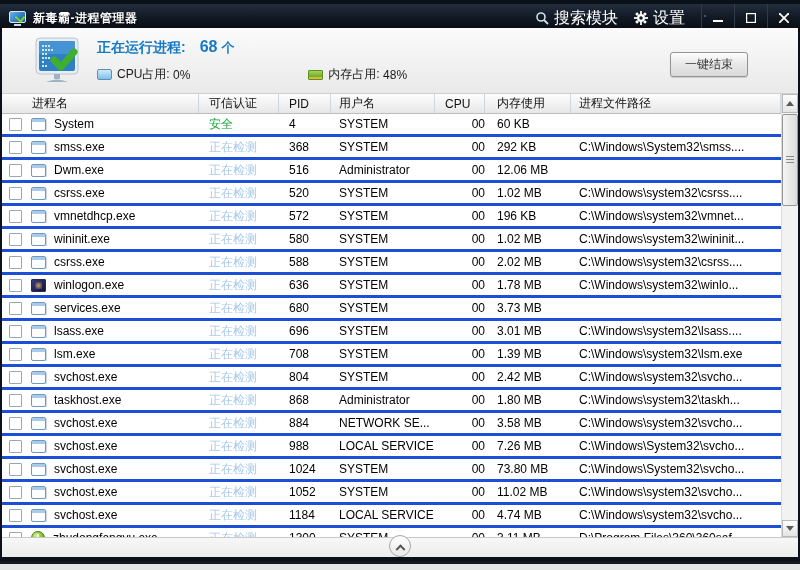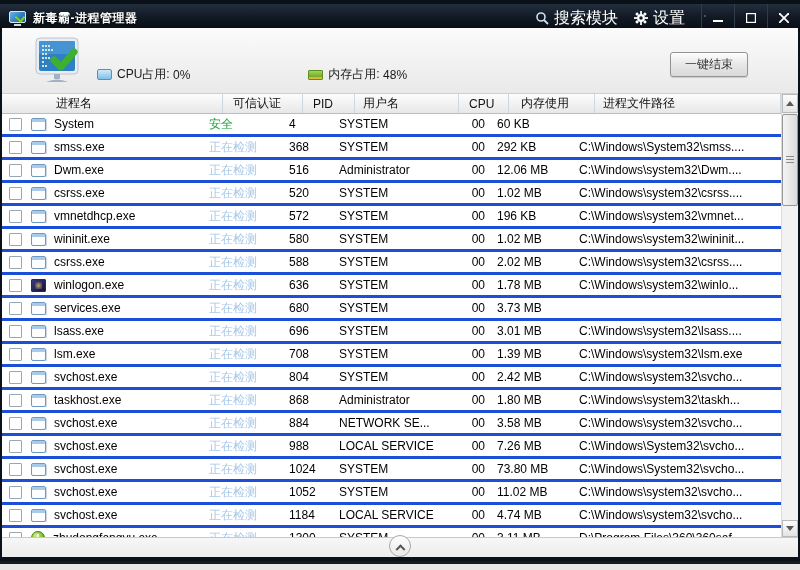--- a/index.html
+++ b/index.html
@@ -60,21 +60,21 @@
   .rows { flex:1; overflow:hidden; margin-right:17px; }
   .trow { display:flex; height:23px; align-items:center; border-bottom:3px solid #1d4ed8; font-size:12px; color:#000; background:#fff; }
   .cell { overflow:hidden; white-space:nowrap; }
   .c-name { flex:0 0 197px; display:flex; align-items:center; }
   .c-trust { flex:0 0 80px; padding-left:10px; }
   .c-pid { flex:0 0 52px; padding-left:10px; }
   .c-user { flex:0 0 104px; padding-left:8px; }
   .c-cpu { flex:0 0 50px; padding-left:10px;text-align:right; }
   .c-mem { flex:0 0 86px; padding-left:12px; }
   .c-path { flex:1; padding-left:8px; }
-  .thead .c-name { padding-left:30px;margin-left:24px; }
+  .thead .c-name { padding-left:30px; }
   .trust-safe { color:#18a438; }
   .trust-checking { color:#a7c8e8; }
   .checkbox { width:13px; height:13px; border:1px solid #97a7b4; background:#fff; border-radius:1px; margin-left:7px; flex:none; }
   .picon { width:15px; height:13px; margin-left:9px; margin-right:8px; flex:none; position:relative; }
   .icon-window { border:1px solid #6f98c2; border-radius:2px; background:#fdfdfd; box-shadow:1px 1px 1px rgba(120,150,180,.4); }
   .icon-window::before { content:''; position:absolute; top:0; left:0; right:0; height:3px; background:#a9cbe9; }
   .icon-winlogon { border:1px solid #2b2b45; border-radius:1px; background:linear-gradient(135deg,#3a3a7a,#141434); }
   .icon-winlogon::before { content:''; position:absolute; inset:2px 3px; background:radial-gradient(circle,#c9a43c 0%,#3a3a7a 80%); }
   .icon-shield360 { border-radius:50%; border:1px solid #3c7a12; background:radial-gradient(circle at 35% 30%,#d8ee8e 0%,#8cc63f 45%,#3f9414 100%); width:14px; height:14px; }
   .icon-shield360::before { content:''; position:absolute; left:5px; top:2px; width:2px; height:8px; background:#f5f7c8; }
@@ -176,20 +176,23 @@
             <rect x="13" y="21" width="2" height="2"></rect>
             <rect x="16" y="21" width="2" height="2"></rect>
           <rect x="10" y="25" width="2" height="2"></rect>
           <rect x="10" y="29" width="2" height="2"></rect>
             <rect x="13" y="29" width="2" height="2"></rect>
         </g>
         <path d="M22 24 l7 7 l13 -15" fill="none" stroke="#3faf2e" stroke-width="7" stroke-linecap="round" stroke-linejoin="round"></path>
         <rect x="22" y="38" width="6" height="5" fill="#9fb3c4"></rect>
         <path d="M14 46 q11 -5 22 0 z" fill="#9fb3c4"></path>
       </svg>
+      <div class="line1">
+        <span>正在运行进程:</span><span class="count">68</span><span class="unit">个</span>
+      </div>
       <div class="line2">
         <span class="mini-icon cpu-ico"></span>
         <span>CPU占用:</span>&nbsp;<span>0%</span>
         <span class="mem-ico"></span>
         <span>内存占用:</span>&nbsp;<span>48%</span>
       </div>
       <button class="end-btn">一键结束</button>
     </div>
 
     <div class="table-area">
@@ -235,21 +238,20 @@
     <div class="cell c-name">
       <span class="checkbox"></span>
       <span class="picon icon-window"></span>
       <span class="ptext">Dwm.exe</span>
     </div>
     <div class="cell c-trust"><span class="trust-checking">正在检测</span></div>
     <div class="cell c-pid">516</div>
     <div class="cell c-user">Administrator</div>
     <div class="cell c-cpu">00</div>
     <div class="cell c-mem">12.06 MB</div>
-    <div class="cell c-path">C:\Windows\system32\Dwm....</div>
   </div>
 
   <div class="trow">
     <div class="cell c-name">
       <span class="checkbox"></span>
       <span class="picon icon-window"></span>
       <span class="ptext">csrss.exe</span>
     </div>
     <div class="cell c-trust"><span class="trust-checking">正在检测</span></div>
     <div class="cell c-pid">520</div>

